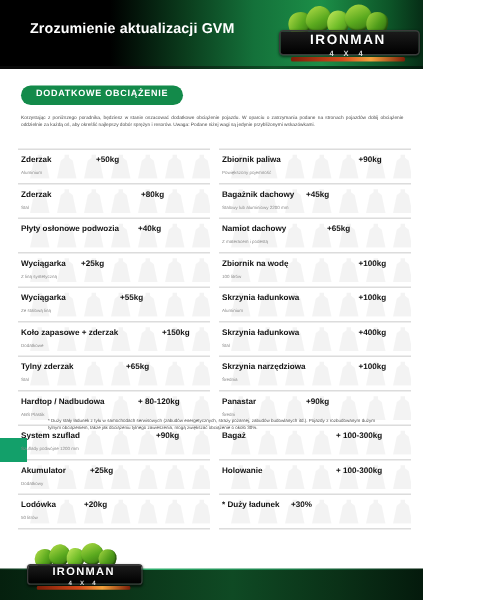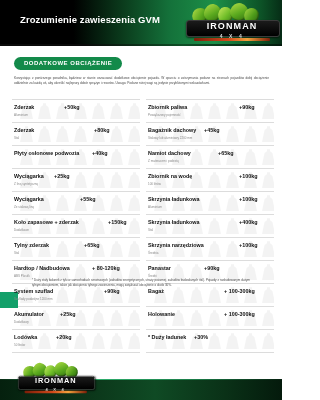--- a/index.html
+++ b/index.html
@@ -120,21 +120,21 @@
   .footer-line{
     position:absolute;left:0;top:379px;width:282px;height:1.5px;
     background:linear-gradient(90deg,#0a2e16,#2fae6d 35%,#1a7a46 70%,#06200f);
   }
   .logo-ftr{left:18px;top:362px;transform:scale(.82);transform-origin:left top;}
 </style>
 </head>
 <body>
 
 <div class="header">
-  <div class="header-title">Zrozumienie zawieszenia GVM</div>
+  <div class="header-title">Zrozumienie aktualizacji GVM</div>
   <div class="logo logo-hdr">
     <div class="logo-leaves">
       <span class="leaf l1"></span>
         <span class="leaf l2"></span>
         <span class="leaf l3"></span>
       <span class="leaf l4"></span>
         <span class="leaf l5"></span>
     </div>
     <div class="logo-plate"></div>
     <div class="logo-word">IRONMAN</div>

